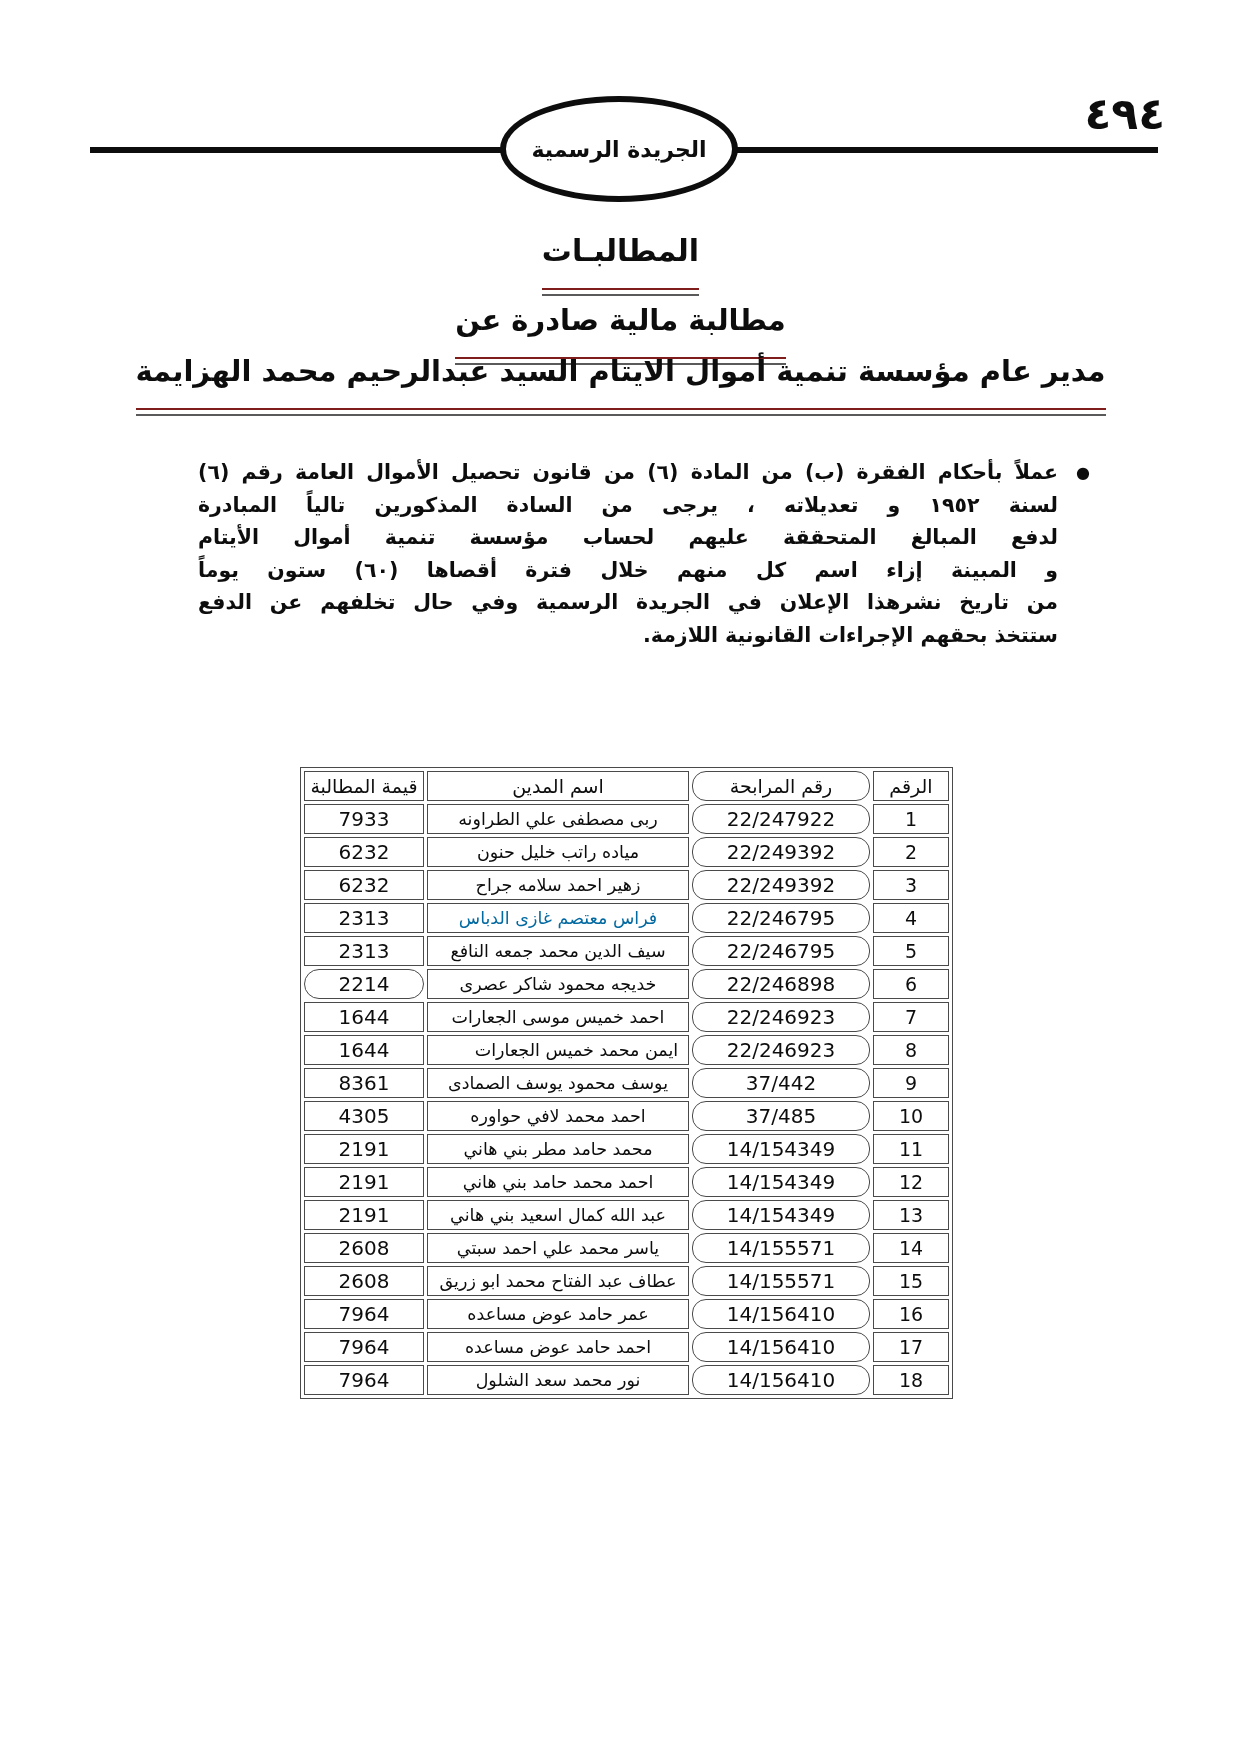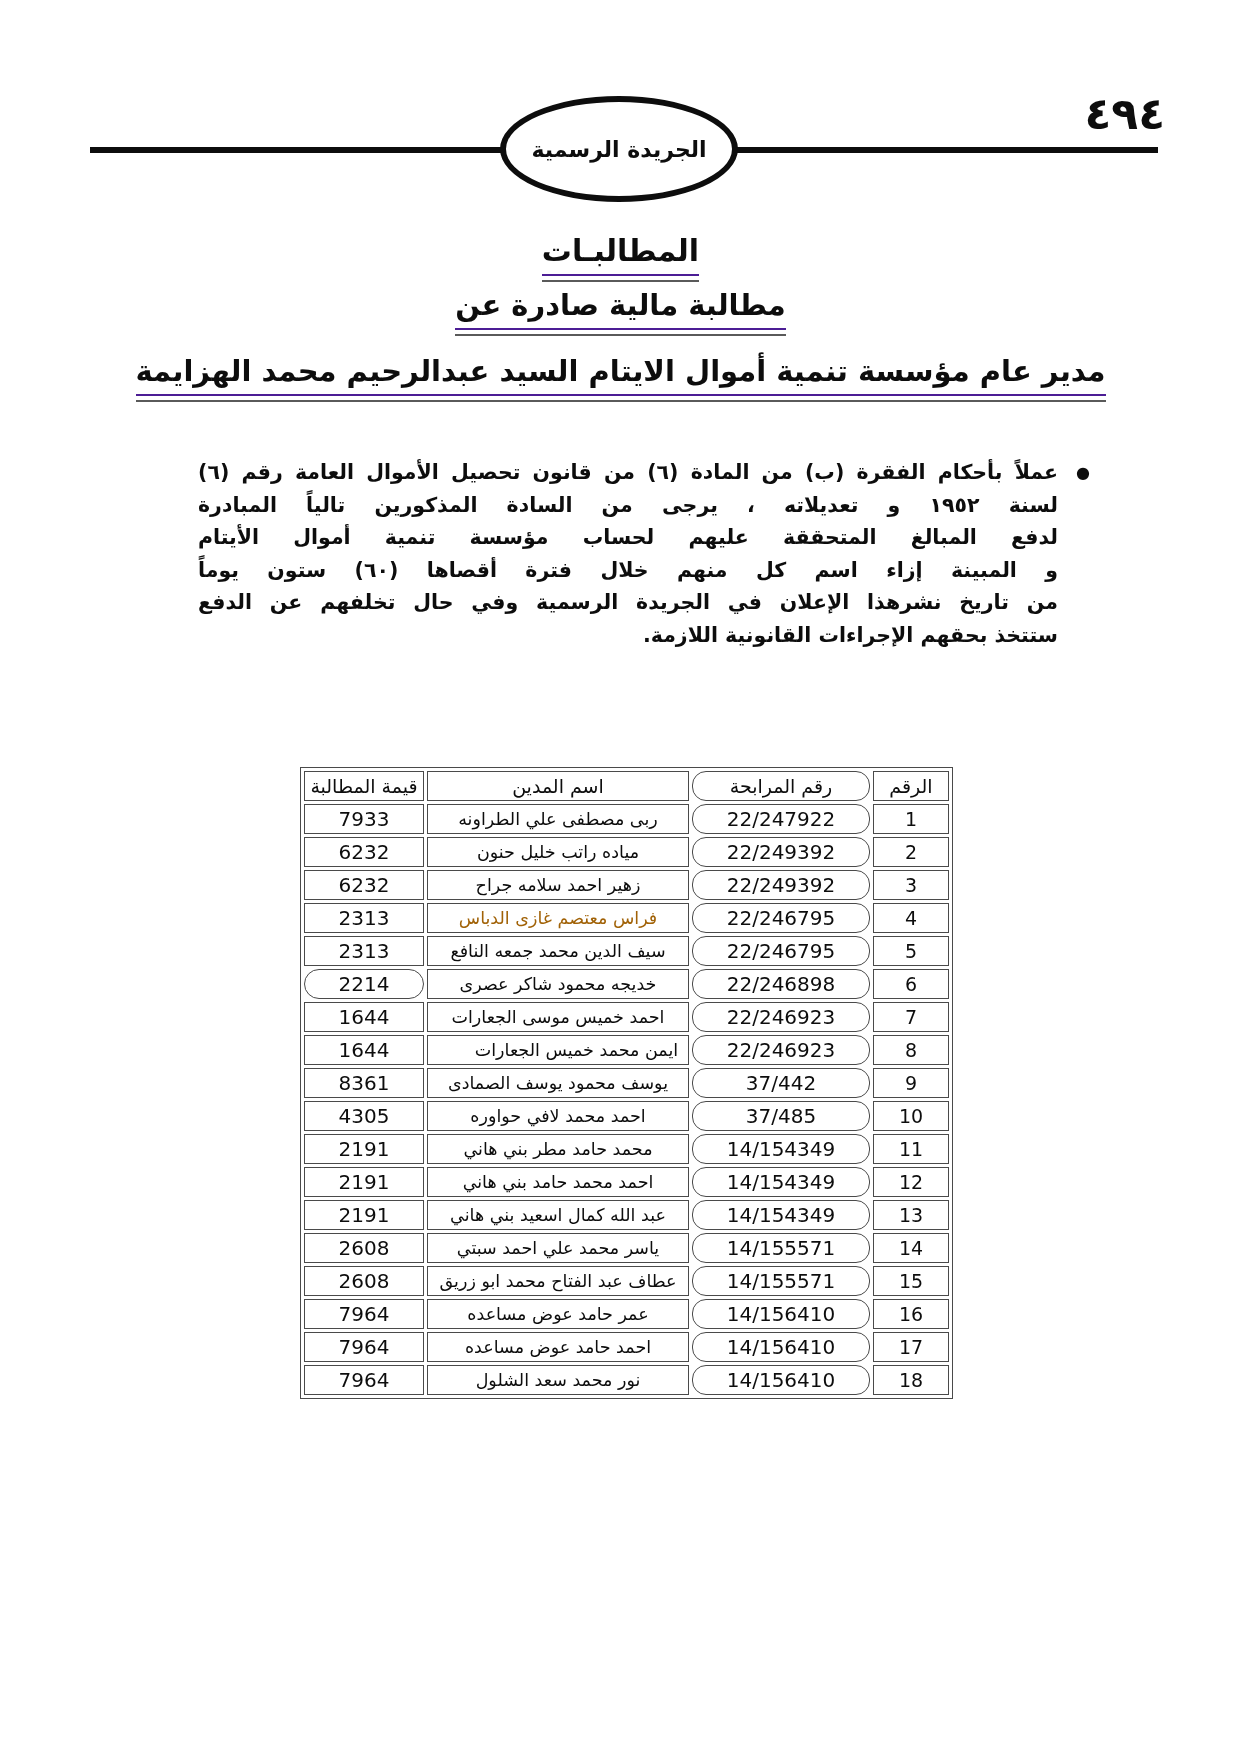--- a/index.html
+++ b/index.html
@@ -60,31 +60,31 @@
   .heading {
     position: absolute;
     left: 0;
     width: 100%;
     text-align: center;
     direction: rtl;
     font-weight: 900;
     z-index: 1;
   }
   .h1 { top: 233px; font-size: 30px; }
-  .h2 { top: 288px; font-size: 29px; }
+  .h2 { top: 303px; font-size: 29px; }
   .h3 { top: 354px; font-size: 29px; }
   .u-outer {
     display: inline-block;
     border-bottom: 2px solid #5a5a5a;
     padding-bottom: 4px;
   }
   .u-inner {
     display: inline-block;
-    border-bottom: 2px solid #4c1d95;
-    padding-bottom: 6px;
+    border-bottom: 2px solid #7f1d1d;
+    padding-bottom: 20px;
   }
 
   
   .notice {
     position: absolute;
     top: 456px;
     left: 170px;
     width: 888px;
     direction: rtl;
     z-index: 1;
@@ -202,21 +202,21 @@
         </tr>
         <tr>
           <td class="col-rownum" style="color: rgb(13, 13, 13);">3</td>
           <td class="col-murabaha" style="color: rgb(13, 13, 13);">22/249392</td>
           <td class="col-name" style="color: rgb(13, 13, 13);">زهير احمد سلامه جراح</td>
           <td class="col-value" style="color: rgb(13, 13, 13);">6232</td>
         </tr>
         <tr>
           <td class="col-rownum" style="color: rgb(13, 13, 13);">4</td>
           <td class="col-murabaha" style="color: rgb(13, 13, 13);">22/246795</td>
-          <td class="col-name" style="color: #a16207; text-align: center;">فراس معتصم غازى الدباس</td>
+          <td class="col-name" style="color: #0369a1; text-align: center;">فراس معتصم غازى الدباس</td>
           <td class="col-value" style="color: rgb(13, 13, 13);">2313</td>
         </tr>
         <tr>
           <td class="col-rownum" style="color: rgb(13, 13, 13);">5</td>
           <td class="col-murabaha" style="color: rgb(13, 13, 13);">22/246795</td>
           <td class="col-name" style="color: rgb(13, 13, 13);">سيف الدين محمد جمعه النافع</td>
           <td class="col-value" style="color: rgb(13, 13, 13);">2313</td>
         </tr>
         <tr>
           <td class="col-rownum" style="color: rgb(13, 13, 13);">6</td>

